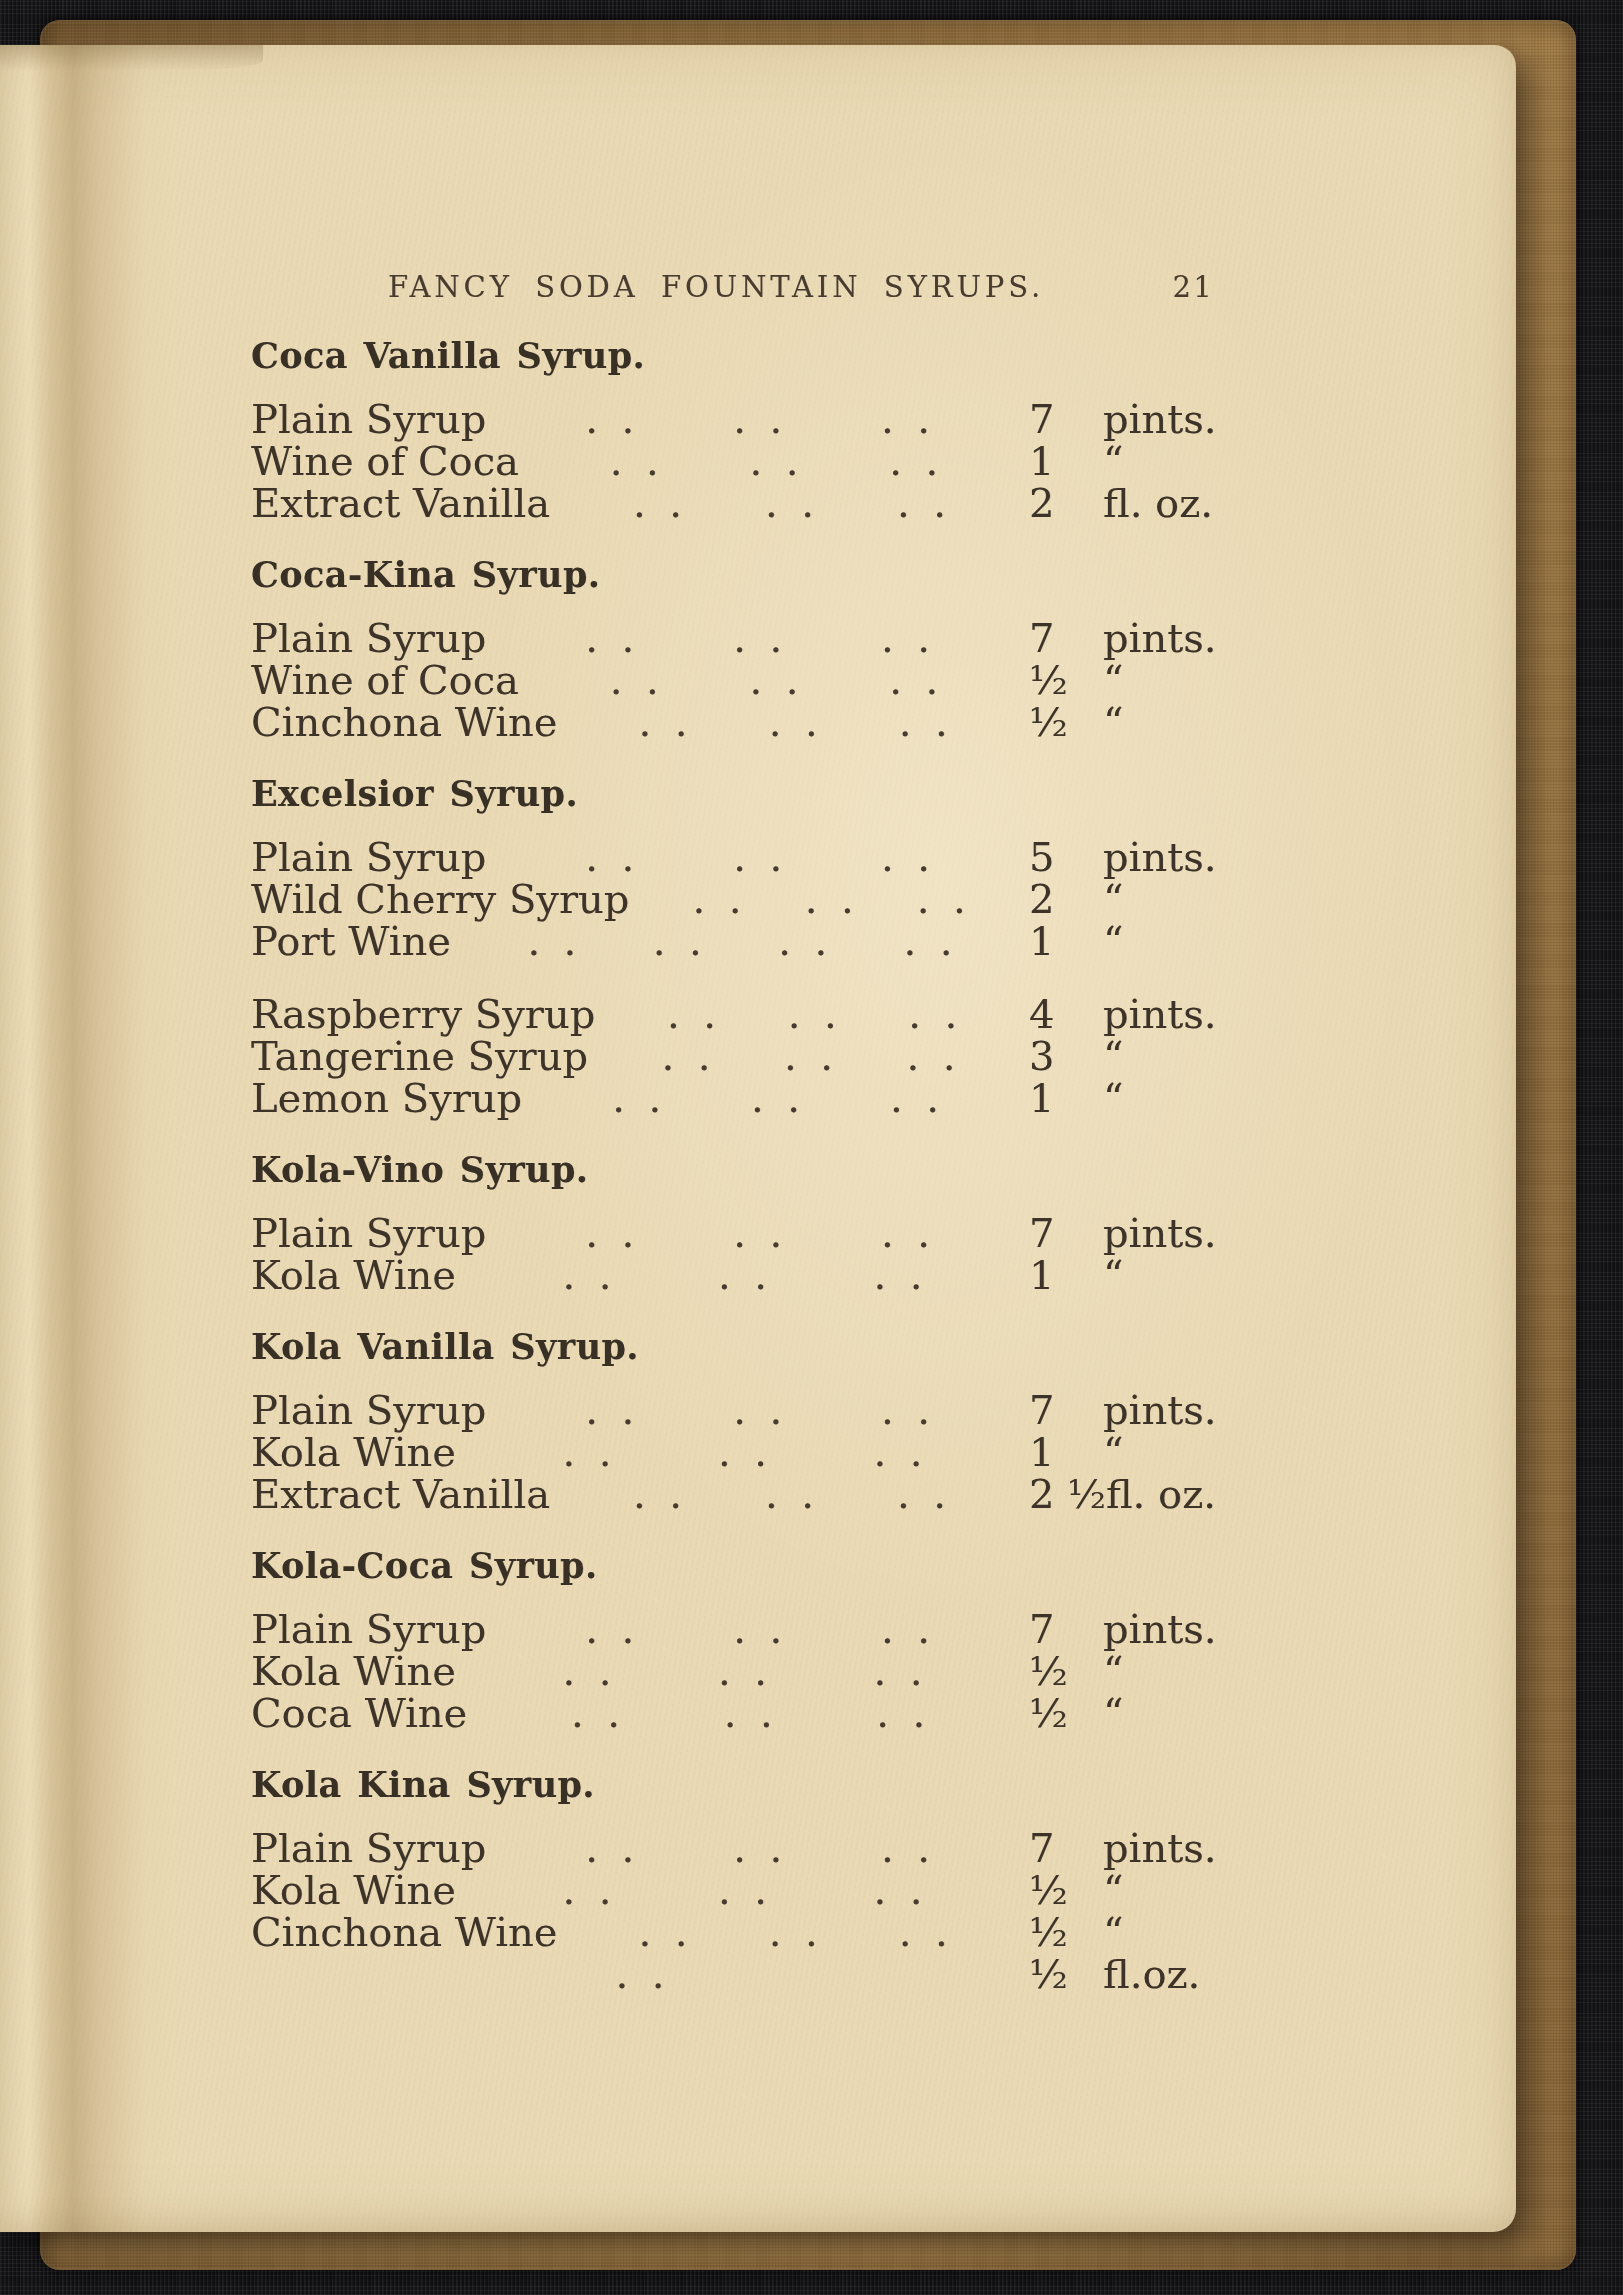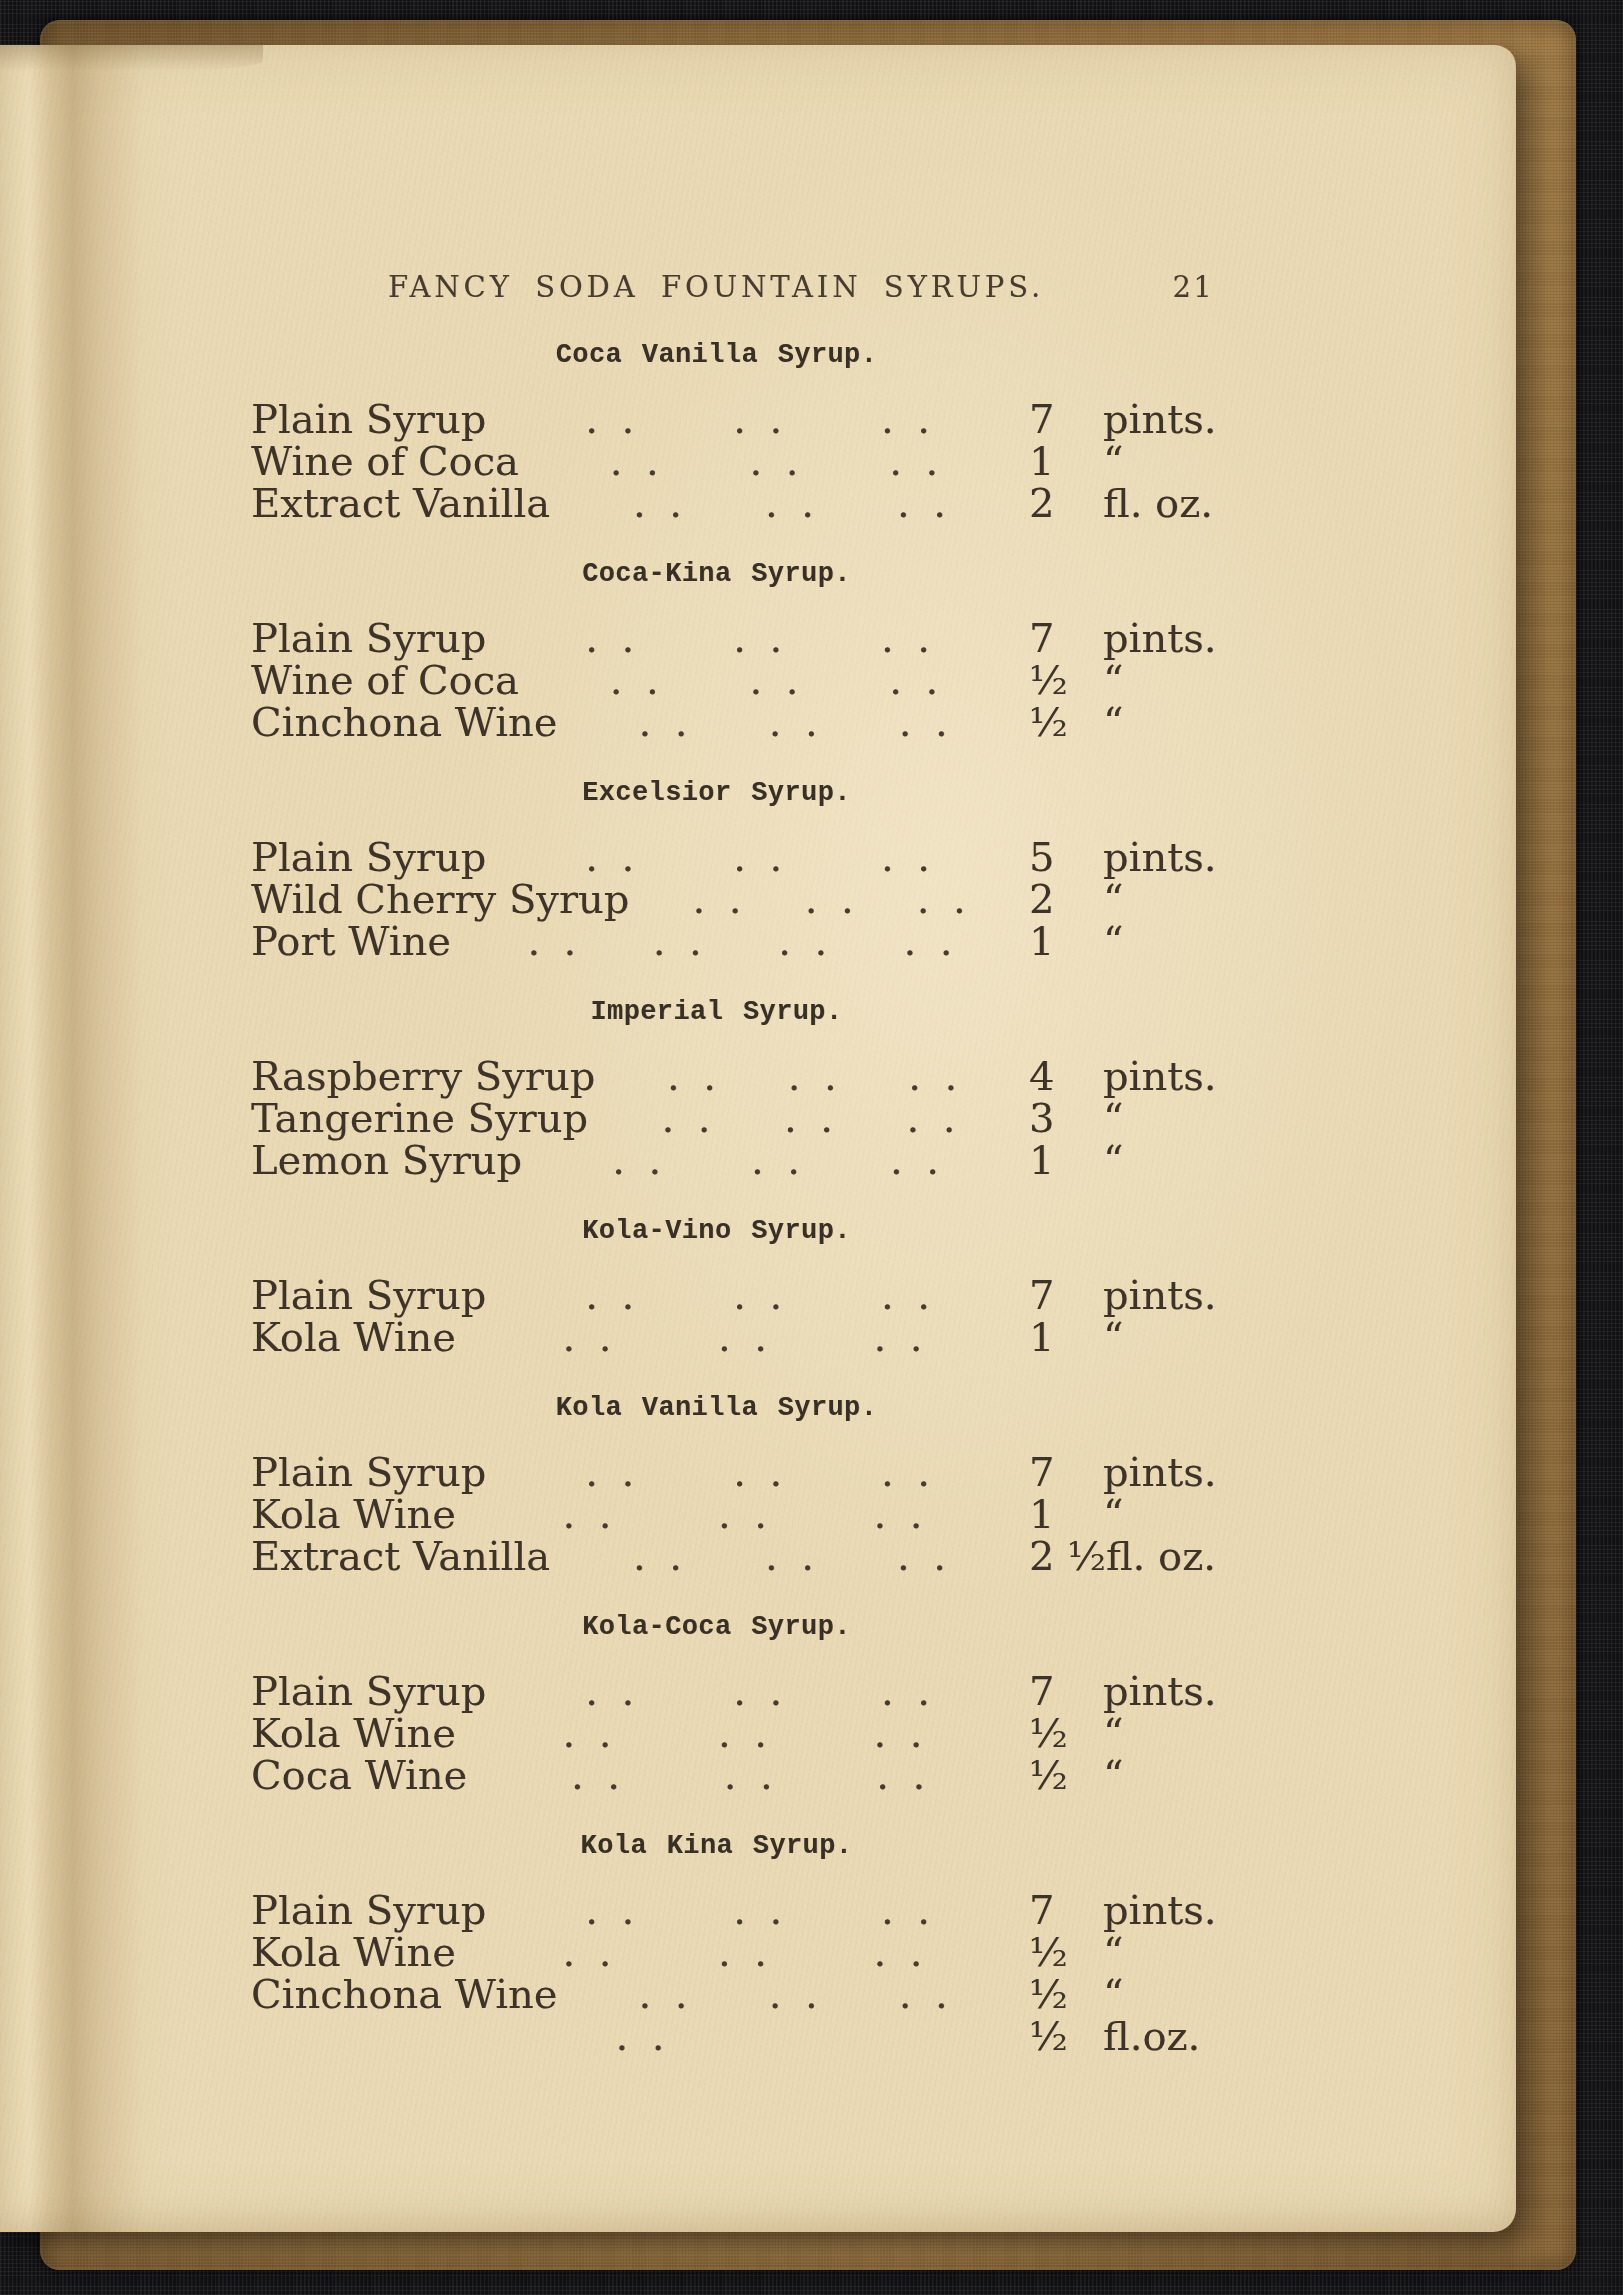--- a/index.html
+++ b/index.html
@@ -44,22 +44,22 @@
     text-shadow:0.4px 0.4px 0 rgba(61,51,40,0.25);
   }
   .page-header{
     position:relative;height:36px;margin-bottom:16px;
     font-size:29px;line-height:36px;letter-spacing:3.9px;word-spacing:9.3px;color:#473c2f;
   }
   .running-header{position:absolute;left:50%;transform:translateX(calc(-50% - 36px));white-space:nowrap;}
   .page-number{position:absolute;right:39px;letter-spacing:2.3px;text-align:right;}
   .recipe-section{margin-top:31px;}
   .section-title{
-    font-size:27px;line-height:39px;font-weight:bold;text-align:center;
-    margin:0 71px 23px 0;color:#382f25;letter-spacing:0.4px;word-spacing:3.1px;font-family:Liberation Mono, monospace;
+    font-size:35px;line-height:39px;font-weight:bold;
+    margin:0 71px 23px 0;color:#382f25;letter-spacing:0.4px;word-spacing:3.1px;
   }
   .row{display:flex;align-items:baseline;font-size:40px;line-height:42px;white-space:nowrap;}
   .row-name{flex:0 0 auto;}
   .row-dots{flex:1 1 auto;display:flex;justify-content:space-evenly;align-items:baseline;}
   .dot-group{word-spacing:10.8px;letter-spacing:0;color:#463b2e;}
   .row-qty{flex:0 0 224px;display:flex;align-items:baseline;}
   .qty-num{min-width:74px;}
   .qty-unit{}
 </style>
 </head>
@@ -201,21 +201,20 @@
                 </span>
     <span class="row-qty">
       <span class="qty-num">1</span>
       <span class="qty-unit">“</span>
     </span>
   </div>
 </div>
   </section>
 
   <section class="recipe-section">
-    <h2 class="section-title">Imperial Syrup.</h2>
     <div class="rows">
   <div class="row">
     <span class="row-name">Raspberry Syrup</span>
     <span class="row-dots">
                   <span class="dot-group">. .</span>
                   <span class="dot-group">. .</span>
                   <span class="dot-group">. .</span>
                 </span>
     <span class="row-qty">
       <span class="qty-num">4</span>

